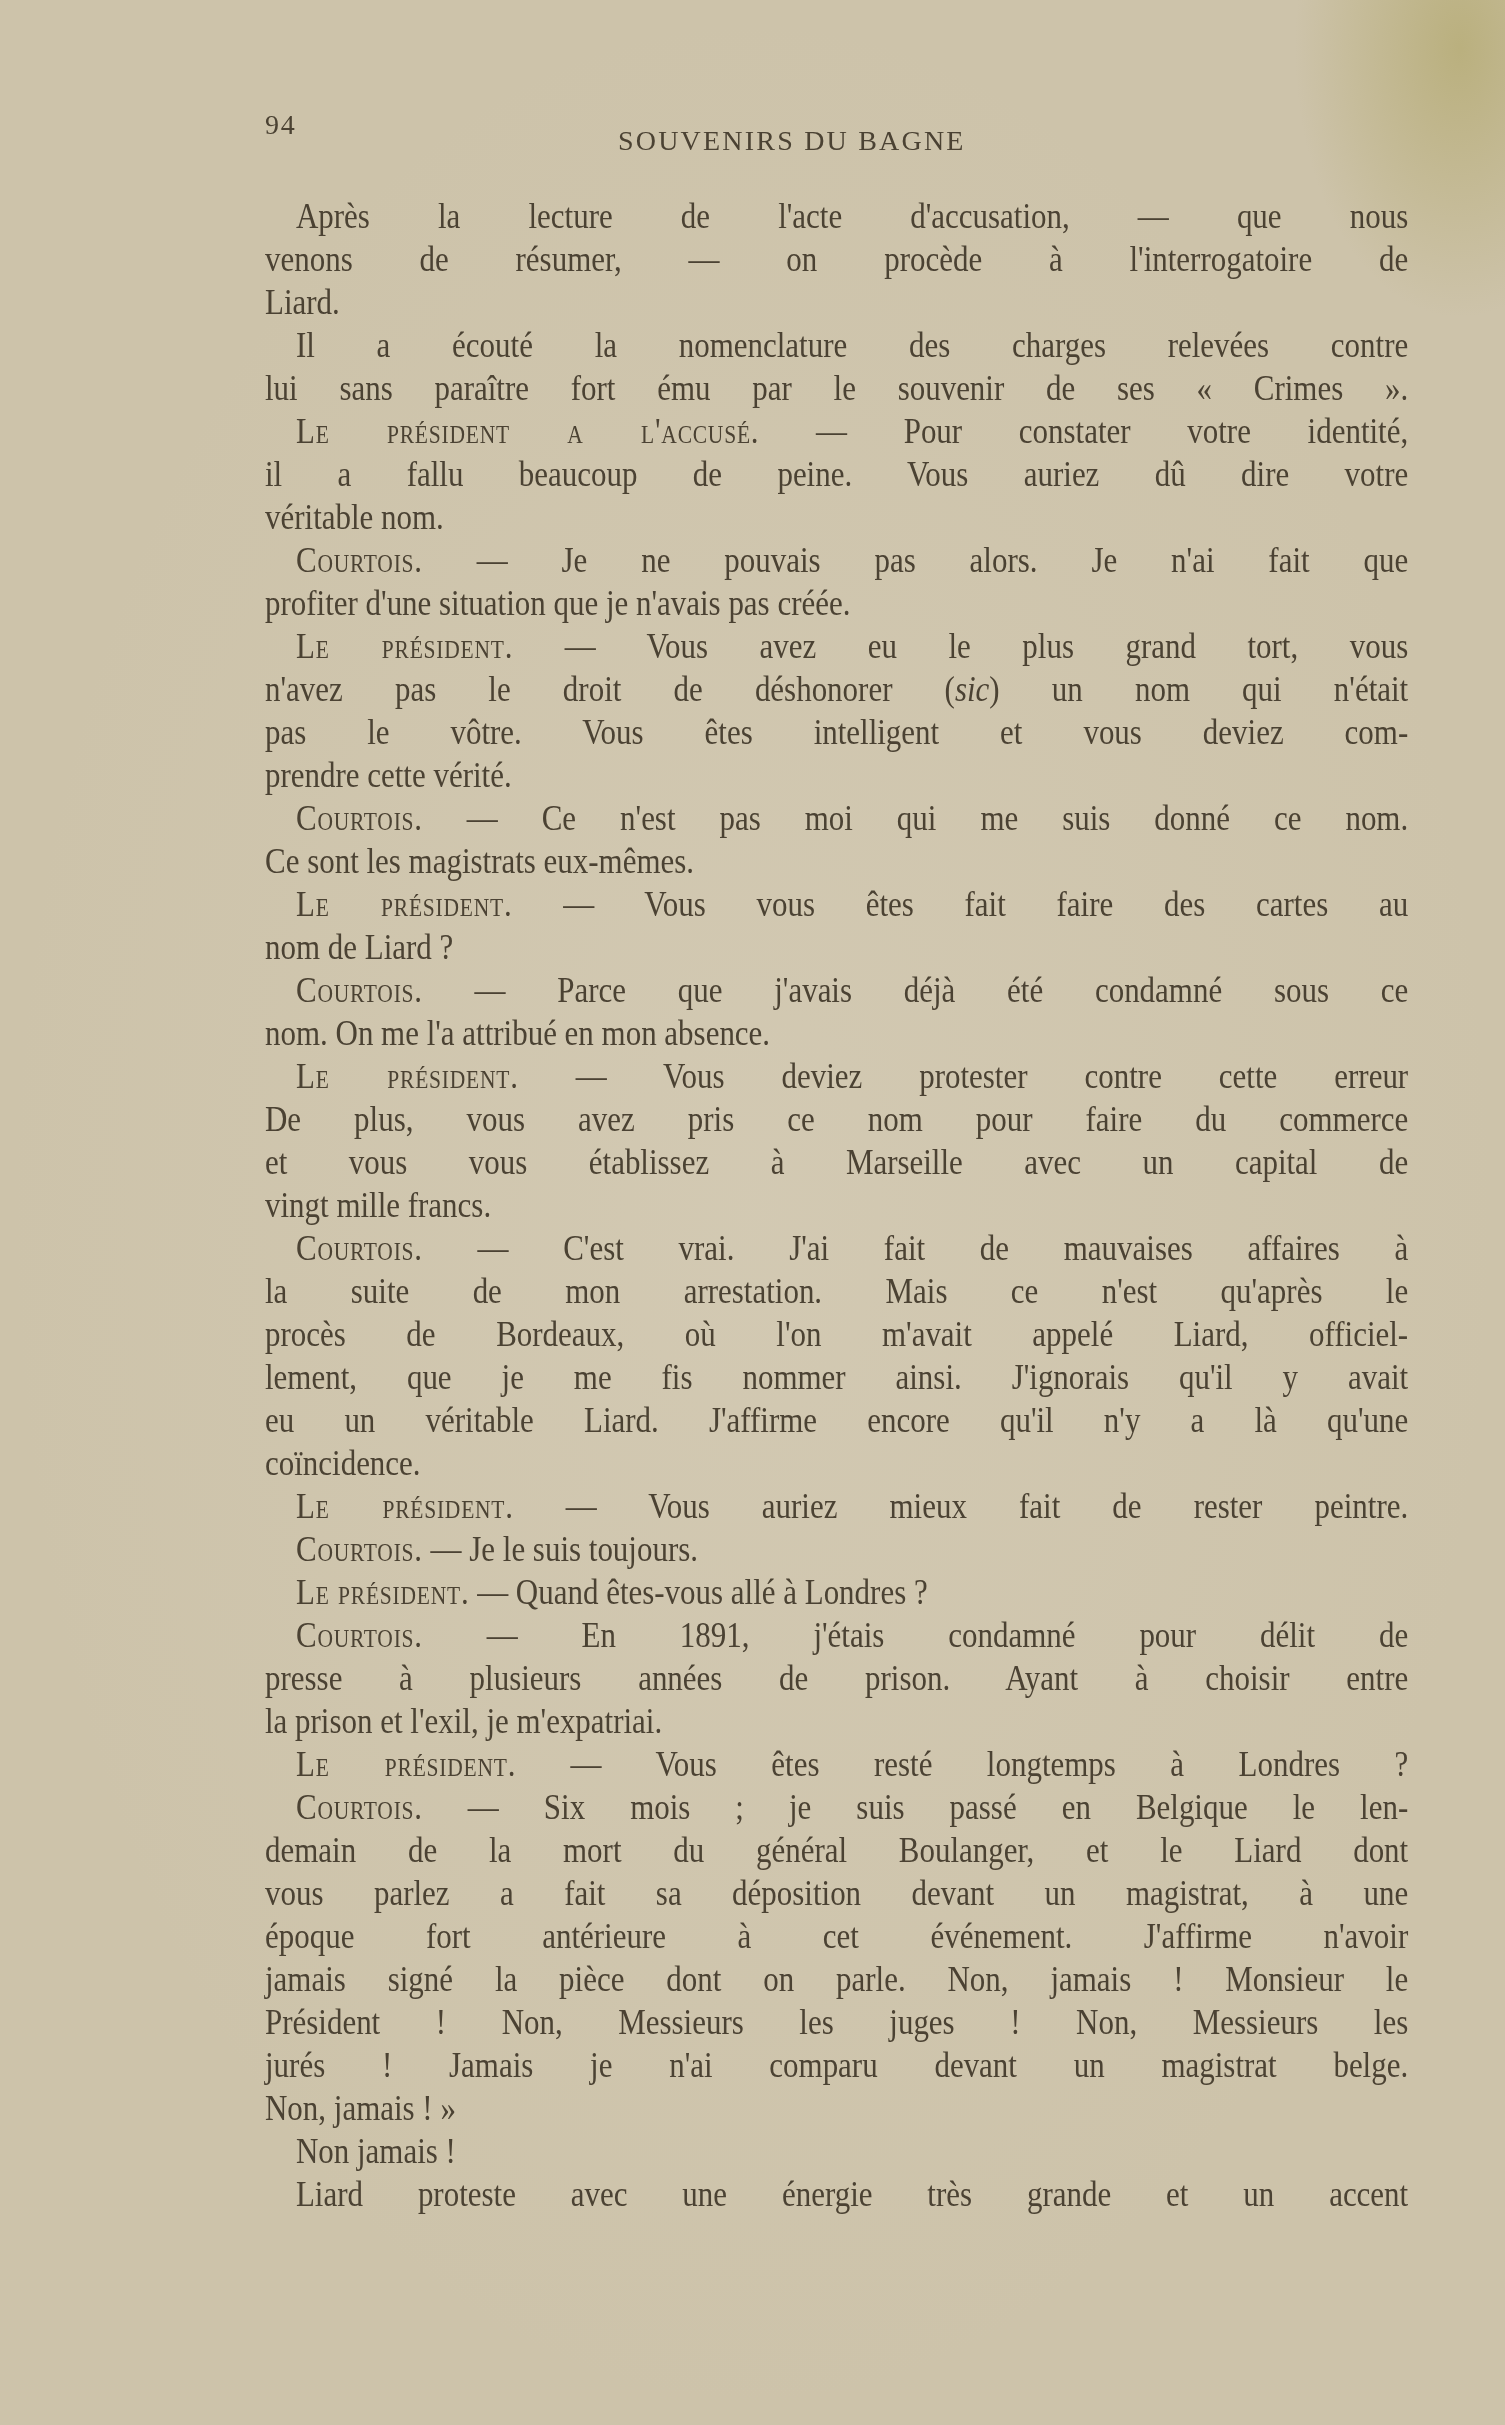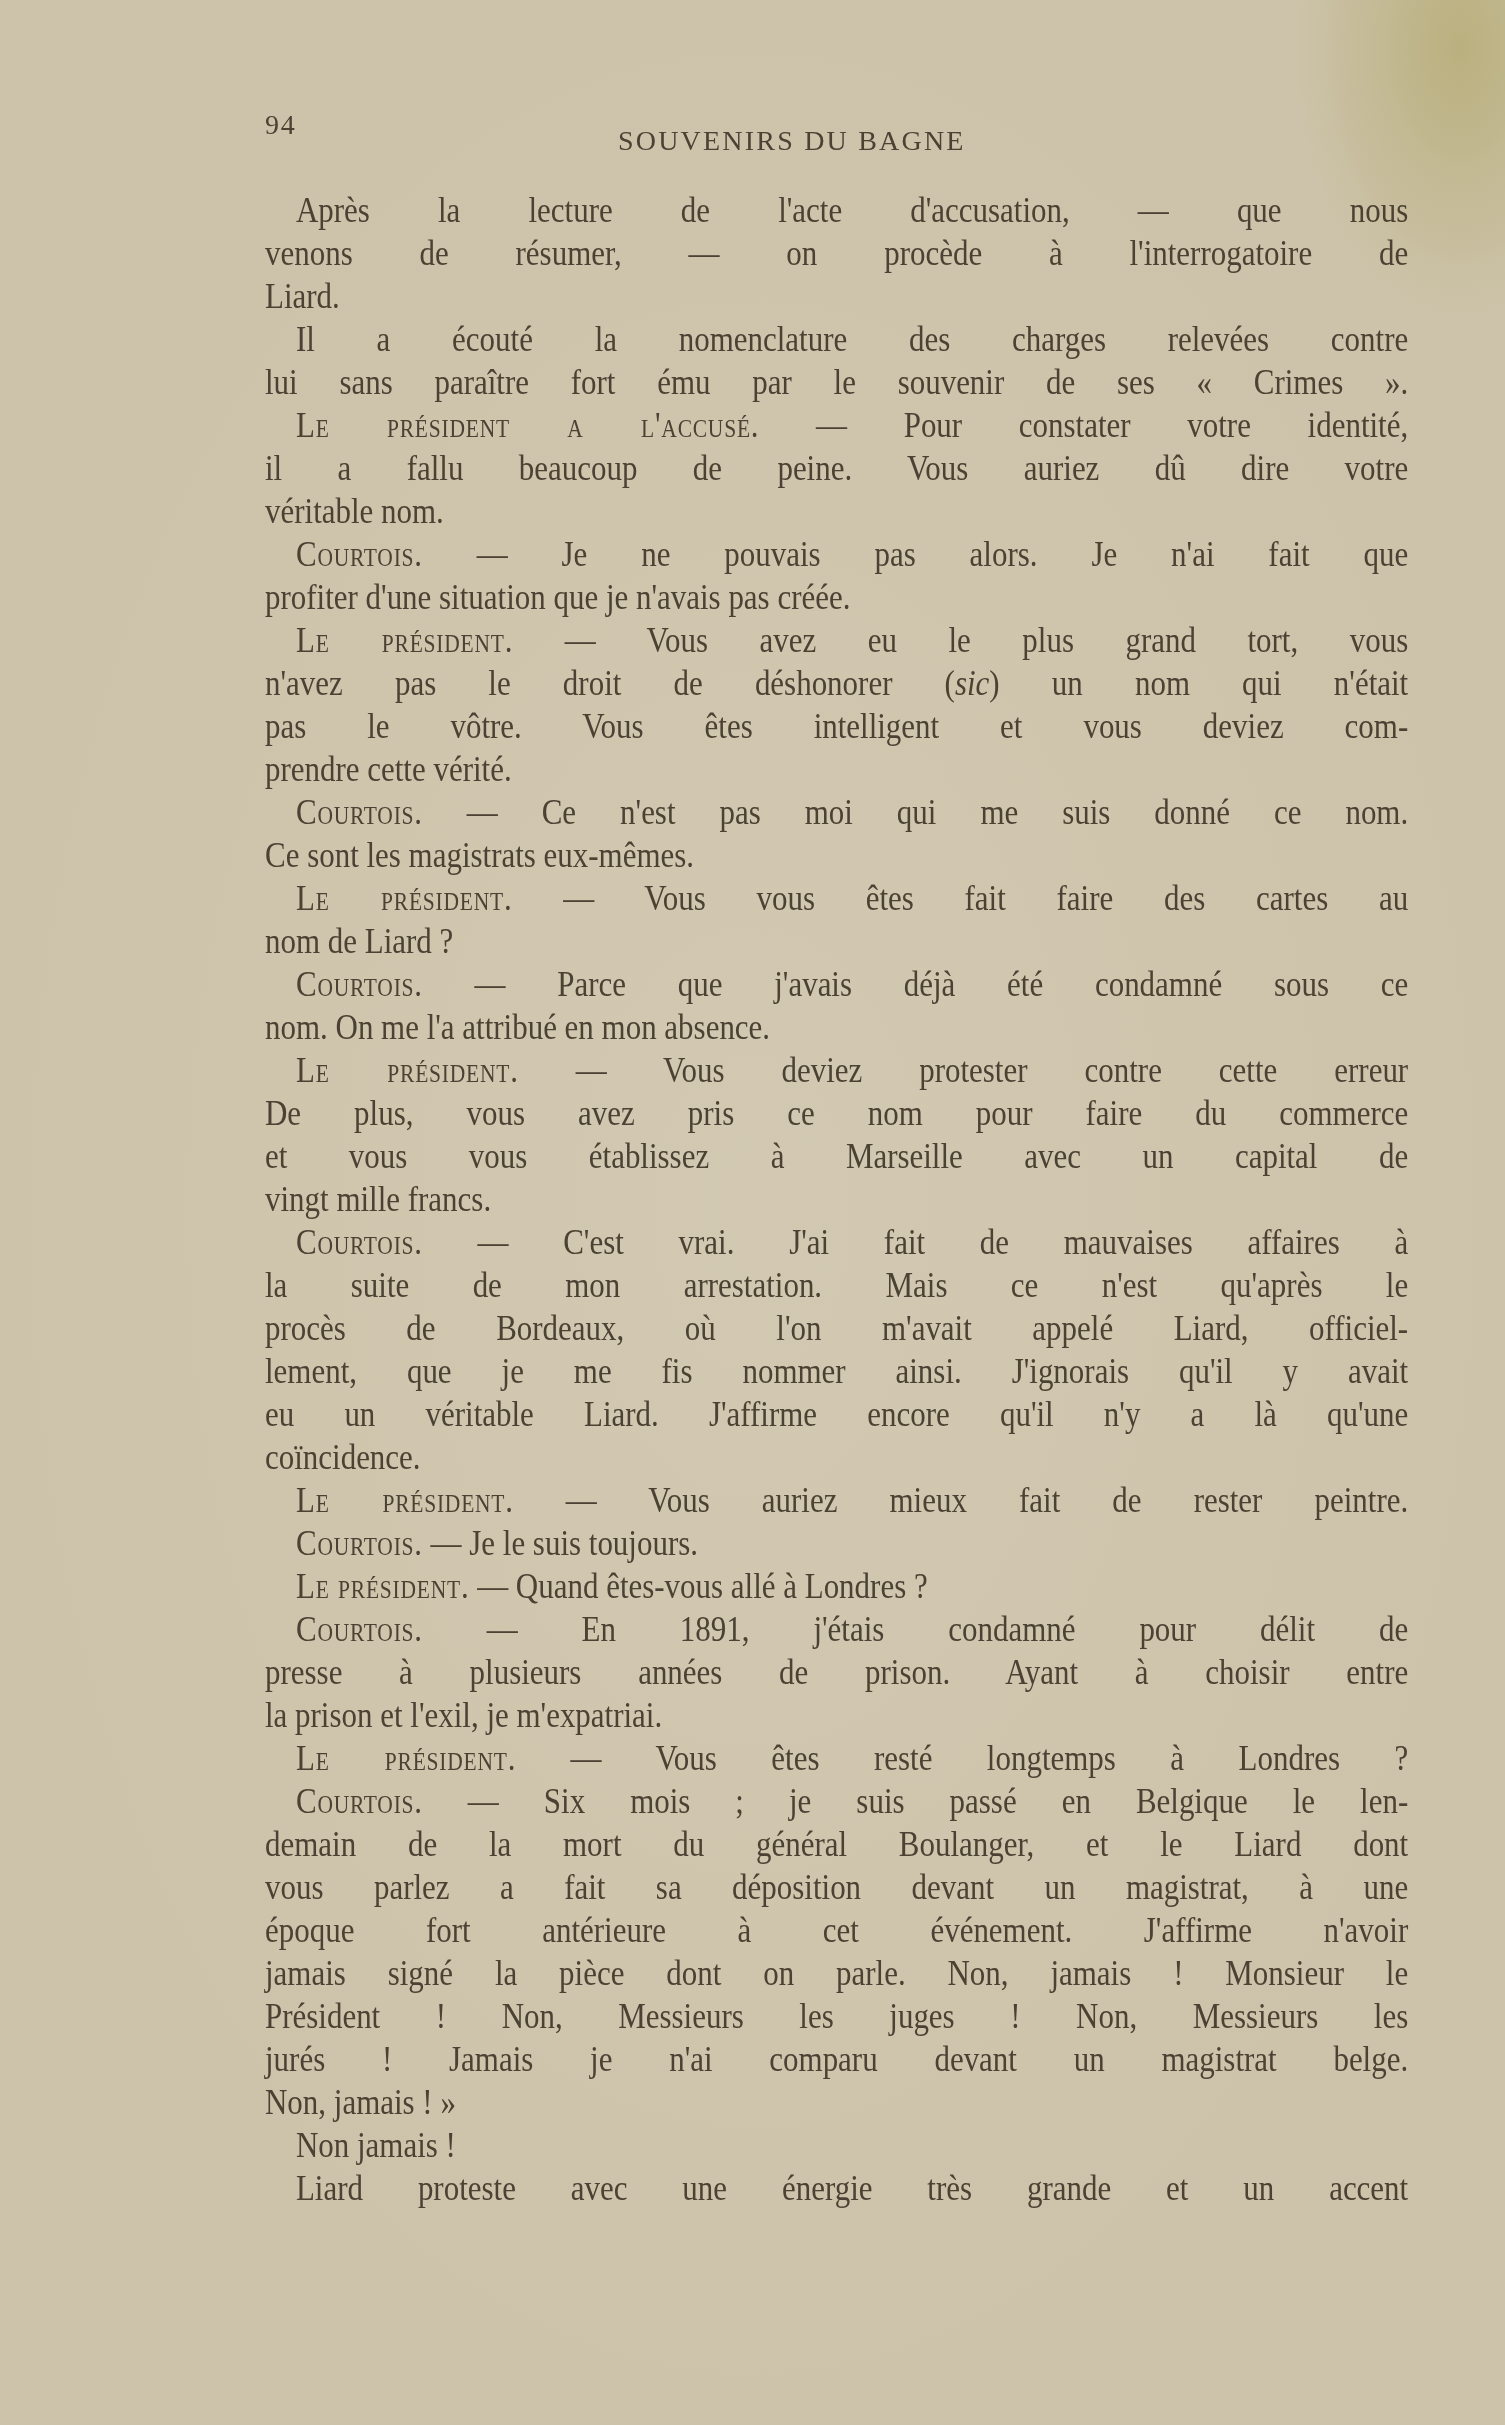--- a/index.html
+++ b/index.html
@@ -14,21 +14,21 @@
     position: relative;
   }
   .page { position: absolute; left: 0; top: 0; width: 1505px; height: 2426px; }
   .running-head {
     position: absolute; top: 109px; left: 265px; width: 788px; height: 36px;
     font-size: 28px; letter-spacing: 1.8px; text-align: right;
   }
   .page-number { position: absolute; left: 0; top: 0; }
   .head-title { position: absolute; left: 353px; top: 16px; letter-spacing: 2.2px; }
   .body-text {
-    position: absolute; left: 265px; top: 189px; width: 1143px;
+    position: absolute; left: 265px; top: 195px; width: 1143px;
   }
   .line {
     display: block; height: 43px; line-height: 43px;
     font-size: 36px; white-space: nowrap;
     text-align: justify; text-align-last: justify;
     transform-origin: left center;
     transform: scaleX(0.86);
     width: 116.3%;
   }
   .line.last { text-align-last: left; }

